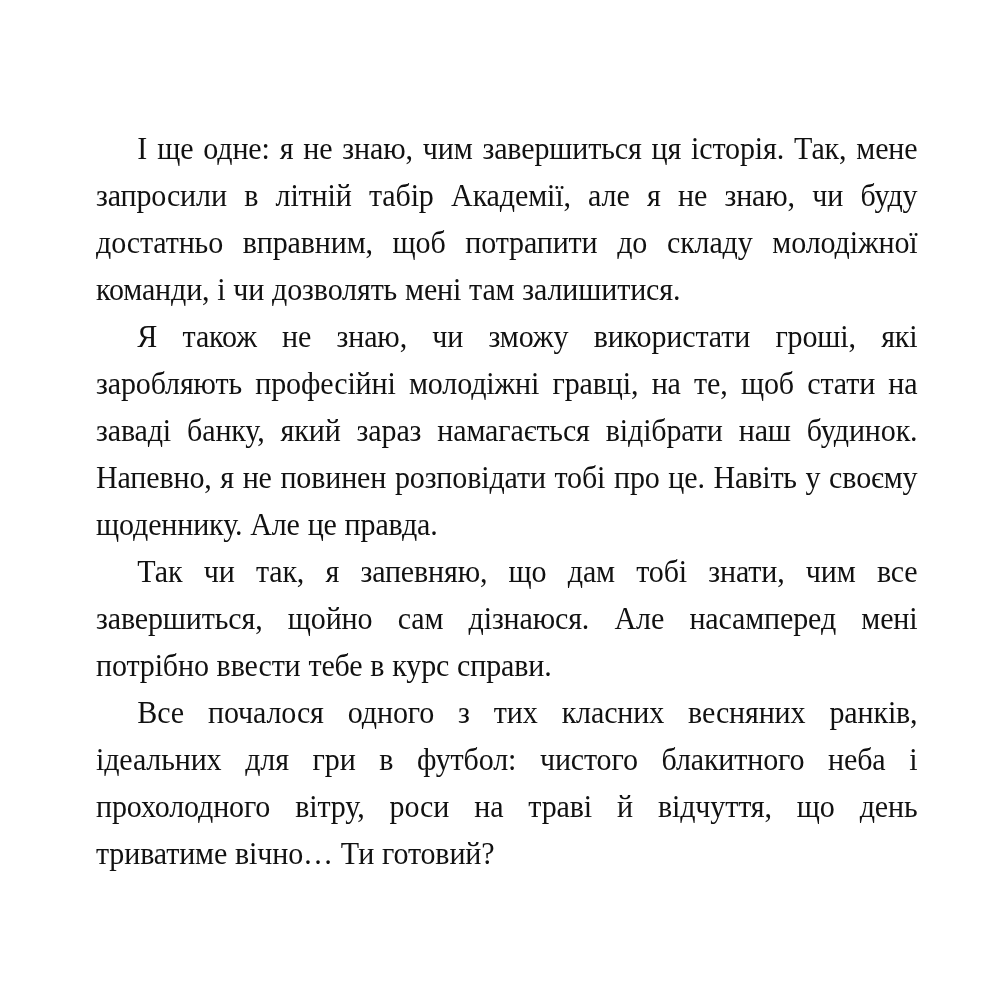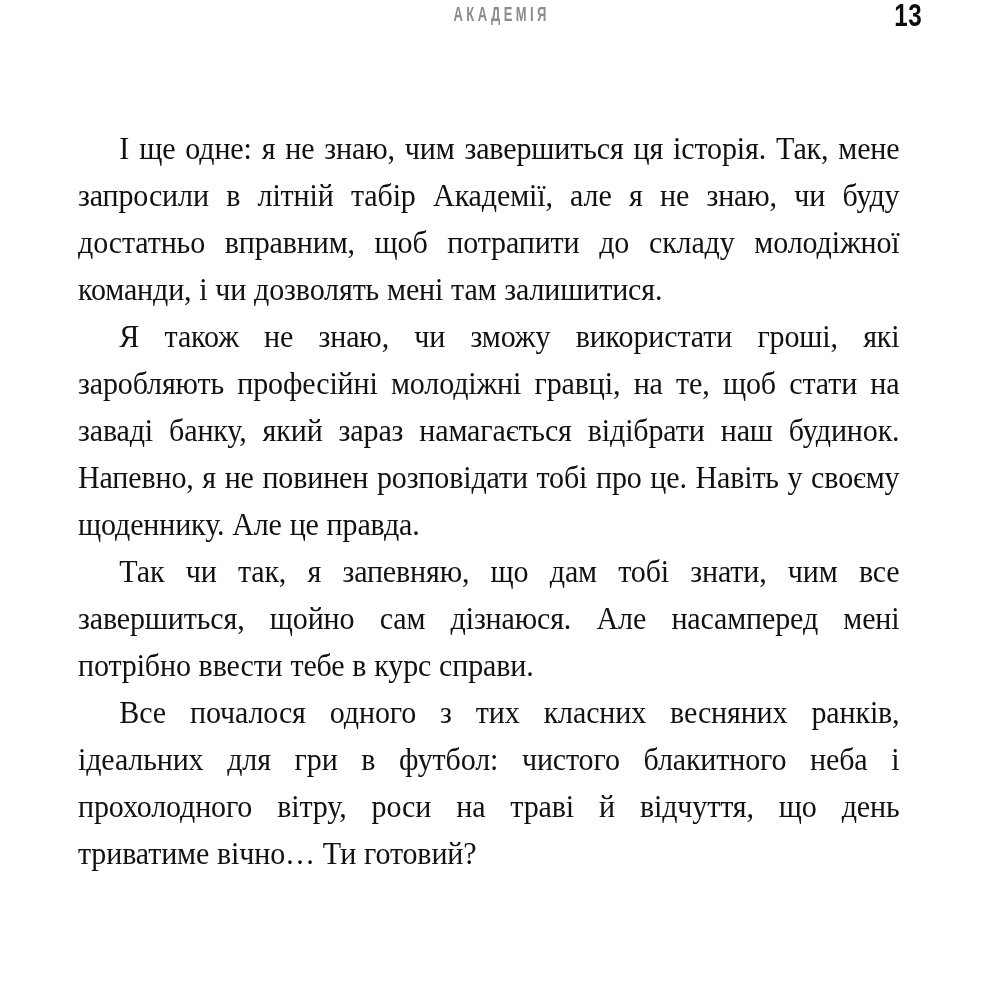--- a/index.html
+++ b/index.html
@@ -64,21 +64,21 @@
     line-height: 32px;
     letter-spacing: 0.5px;
     color: #0d0d0d;
     transform: scaleX(0.78);
     transform-origin: right top;
   }
 
   
   .textblock {
     position: absolute;
-    left: 78px;
+    left: 96px;
     top: 126px;
     width: 834px;
   }
 
   .para {
     margin: 0;
     text-indent: 42px;
     text-align: justify;
     text-justify: inter-word;
     font-size: 30.5px;
@@ -92,24 +92,20 @@
 
   .para:last-child {
     text-align-last: left;
   }
 </style>
 </head>
 <body>
 
 <div class="page">
 
-  <div class="running-head">
-    <div class="running-head-title">АКАДЕМІЯ</div>
-    <div class="running-head-folio">13</div>
-  </div>
 
   <div class="textblock">
     <p class="para">І ще одне: я не знаю, чим завершиться ця історія. Так, мене запросили в літній табір Академії, але я не знаю, чи буду достатньо вправним, щоб потрапити до складу молодіжної команди, і чи дозволять мені там залишитися.</p>
     <p class="para">Я також не знаю, чи зможу використати гроші, які заробляють професійні молодіжні гравці, на те, щоб стати на заваді банку, який зараз намагається відібрати наш будинок. Напевно, я не повинен розповідати тобі про це. Навіть у своєму щоденнику. Але це правда.</p>
     <p class="para">Так чи так, я запевняю, що дам тобі знати, чим все завершиться, щойно сам дізнаюся. Але насамперед мені потрібно ввести тебе в курс справи.</p>
     <p class="para">Все почалося одного з тих класних весняних ранків, ідеальних для гри в футбол: чистого блакитного неба і прохолодного вітру, роси на траві й відчуття, що день триватиме вічно… Ти готовий?</p>
   </div>
 
 </div>
 

